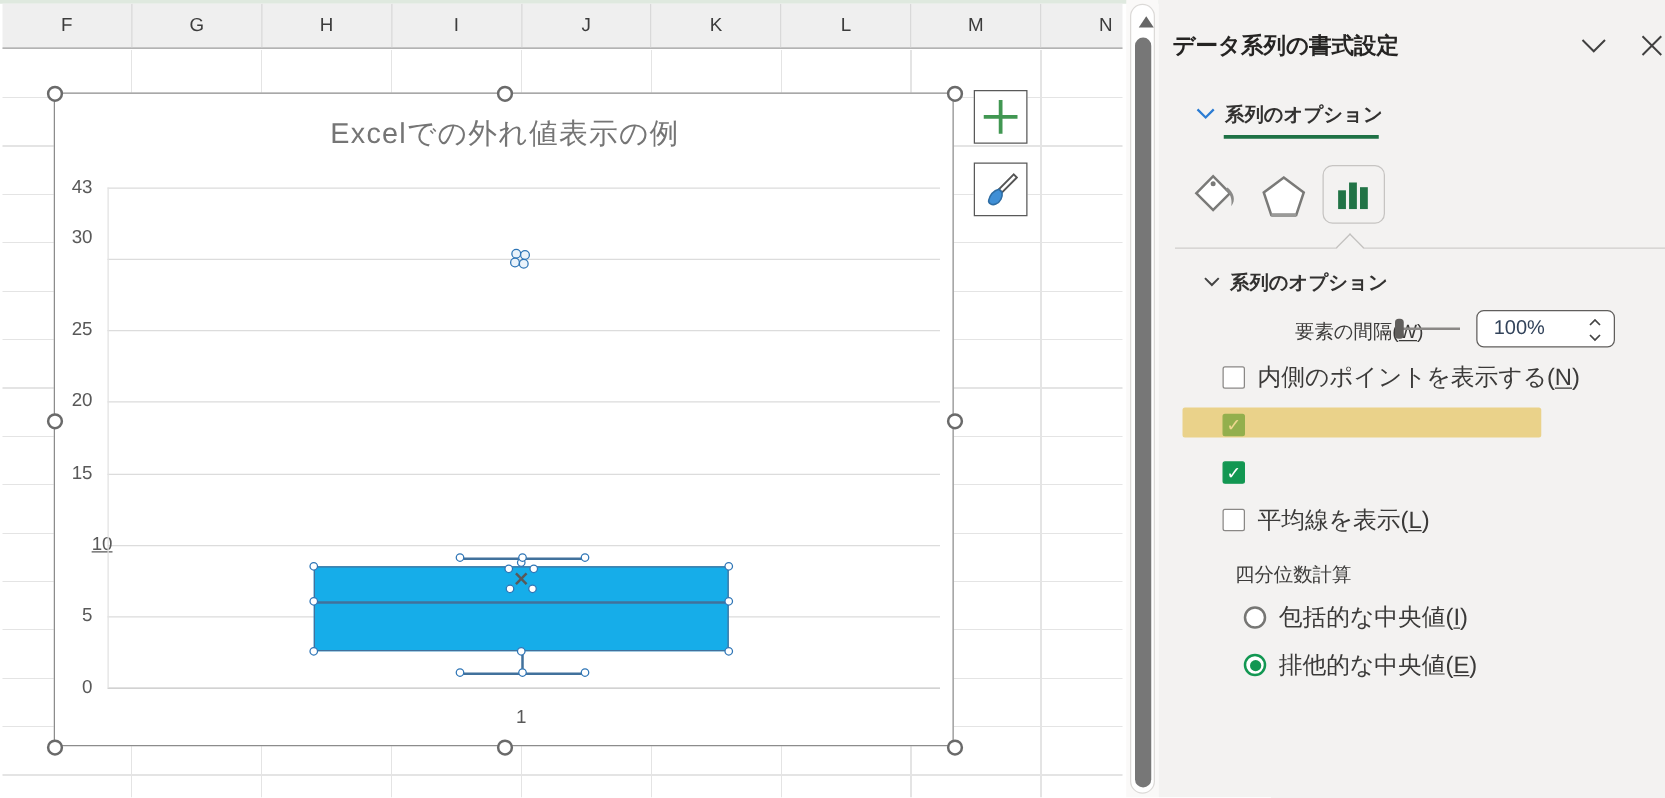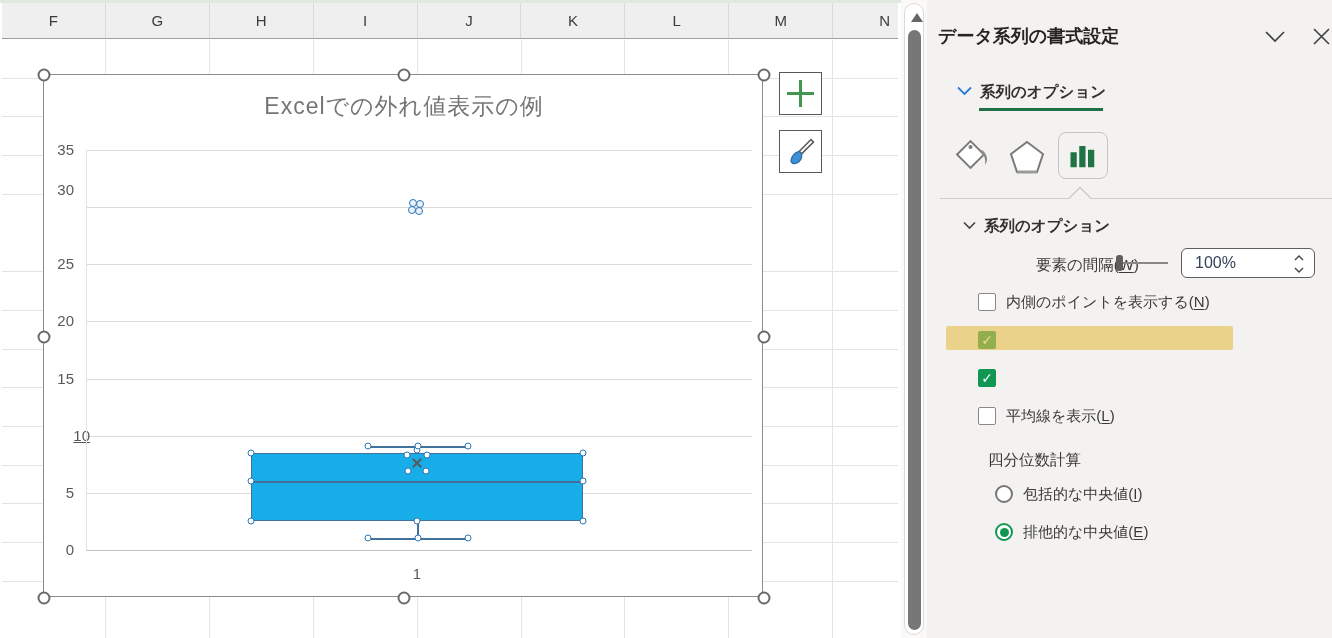--- a/index.html
+++ b/index.html
@@ -76,31 +76,31 @@
                     border:1px solid #c6c4c2;border-radius:8px;}
   .notch{position:absolute;left:145px;top:190px;width:16px;height:16px;background:var(--panel_bg);
          border-top:1px solid #c2c0be;border-left:1px solid #c2c0be;transform:rotate(45deg);}
   .divider{position:absolute;left:13px;top:198px;width:392px;height:1px;background:#cfcdcb;}
   .section-label{position:absolute;left:57px;top:216px;font-size:15.5px;font-weight:bold;color:#323130;}
 
   .gap-label{position:absolute;left:61px;top:255px;font-size:15.5px;color:#3b3a39;margin-left:48px;}
   .slider{position:absolute;left:189px;top:254px;width:54px;height:18px;}
   .slider .line{position:absolute;left:6px;top:8px;width:46px;height:2px;background:#8a8886;}
   .slider .thumb{position:absolute;left:0;top:1px;width:7px;height:16px;background:#605e5c;border-radius:3px;}
-  .spinner{position:absolute;left:254px;top:248px;width:134px;height:30px;background:#fff;
+  .spinner{position:absolute;left:254px;top:248px;width:111px;height:30px;background:#fff;
            border:1px solid #605e5c;border-radius:6px;}
   .spinner .val{position:absolute;left:13px;top:5px;font-size:16px;color:#32435a;}
   .spin-arrows{position:absolute;right:8px;top:4px;width:14px;height:22px;}
 
   .cbrow,.rdrow{position:absolute;left:51px;height:22px;display:flex;align-items:center;gap:10px;}
   .cb{width:18px;height:18px;border:1.5px solid #8a8886;border-radius:2px;background:#fff;flex:0 0 18px;
       display:flex;align-items:center;justify-content:center;}
   .cb.on{background:var(--check_green);border-color:var(--check_green);color:#fff;
          font-size:14px;font-weight:bold;line-height:1;}
-  .cblabel,.rdlabel{font-size:15px;color:#3b3a39;white-space:nowrap;}
+  .cblabel,.rdlabel{font-size:19px;color:#3b3a39;white-space:nowrap;}
   .rd{width:18px;height:18px;border:2px solid #767674;border-radius:50%;background:#fff;flex:0 0 18px;
       display:flex;align-items:center;justify-content:center;}
   .rd.on{border-color:var(--check_green);}
   .rd.on i{width:9px;height:9px;border-radius:50%;background:var(--check_green);display:block;}
   .quartile-label{position:absolute;left:61px;top:450px;font-size:15.5px;color:#3b3a39;}
   .highlight{position:absolute;left:19px;top:326px;width:287px;height:24px;border-radius:2px;
              background:var(--highlight_yellow);opacity:0.62;pointer-events:none;}
   u{text-underline-offset:2px;}
 </style>
 </head>
@@ -121,21 +121,21 @@
         <div class="colhead">M</div>
         <div class="colhead">N</div>
       </div>
     <div class="cells"></div>
   </div>
 
   <div class="chart">
     <div class="chart-title">Excelでの外れ値表示の例</div>
     <div id="plot">
         <div class="gridline" style="top: 75px;"></div>
-        <div class="ytick" style="top: 66px; left: 0px;">35</div>
+        <div class="ytick" style="top: 66px; left: 0px;">43</div>
         <div class="gridline" style="top: 132.14px;"></div>
         <div class="ytick" style="top: 106px; left: 0px;">30</div>
         <div class="gridline" style="top: 189.28px;"></div>
         <div class="ytick" style="top: 180.28px; left: 0px;">25</div>
         <div class="gridline" style="top: 246.42px;"></div>
         <div class="ytick" style="top: 237.42px; left: 0px;">20</div>
         <div class="gridline" style="top: 303.56px;"></div>
         <div class="ytick" style="top: 294.56px; left: 0px;">15</div>
         <div class="gridline" style="top: 360.7px;"></div>
         <div class="ytick" style="top: 351.7px; left: 16px; text-decoration: underline;">10</div>

